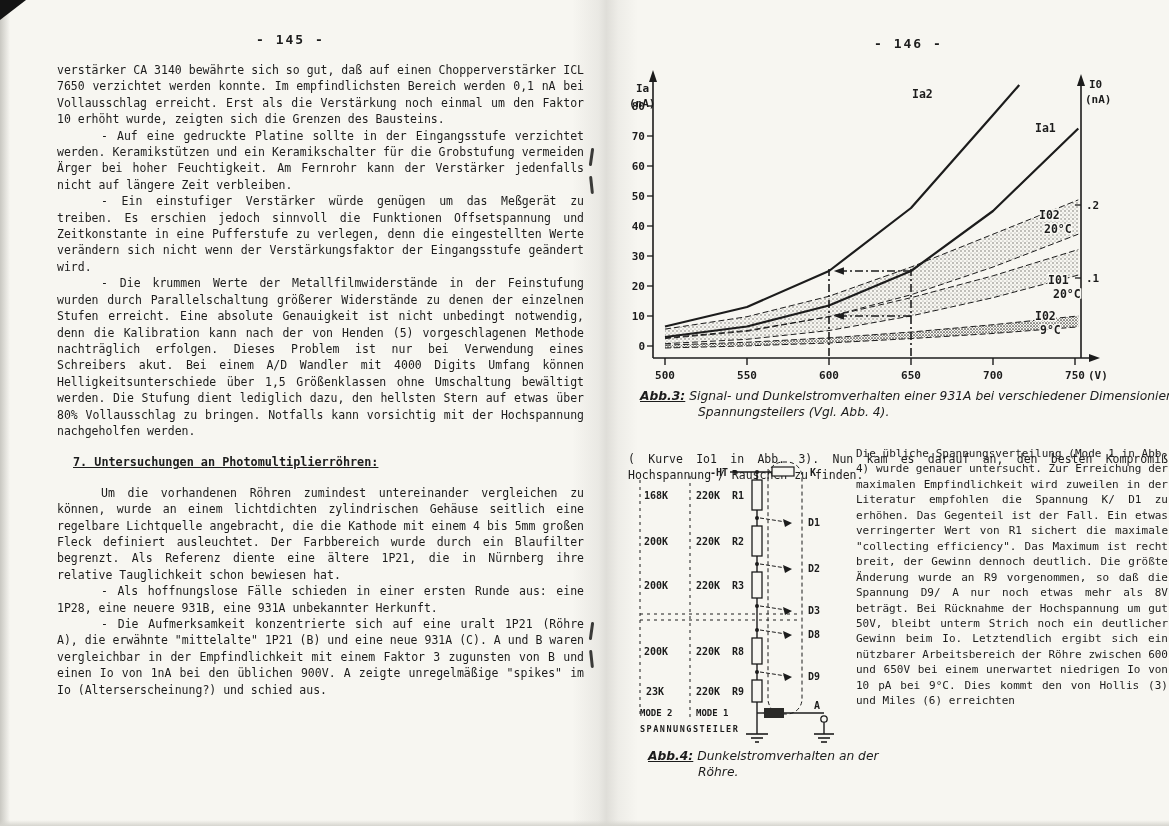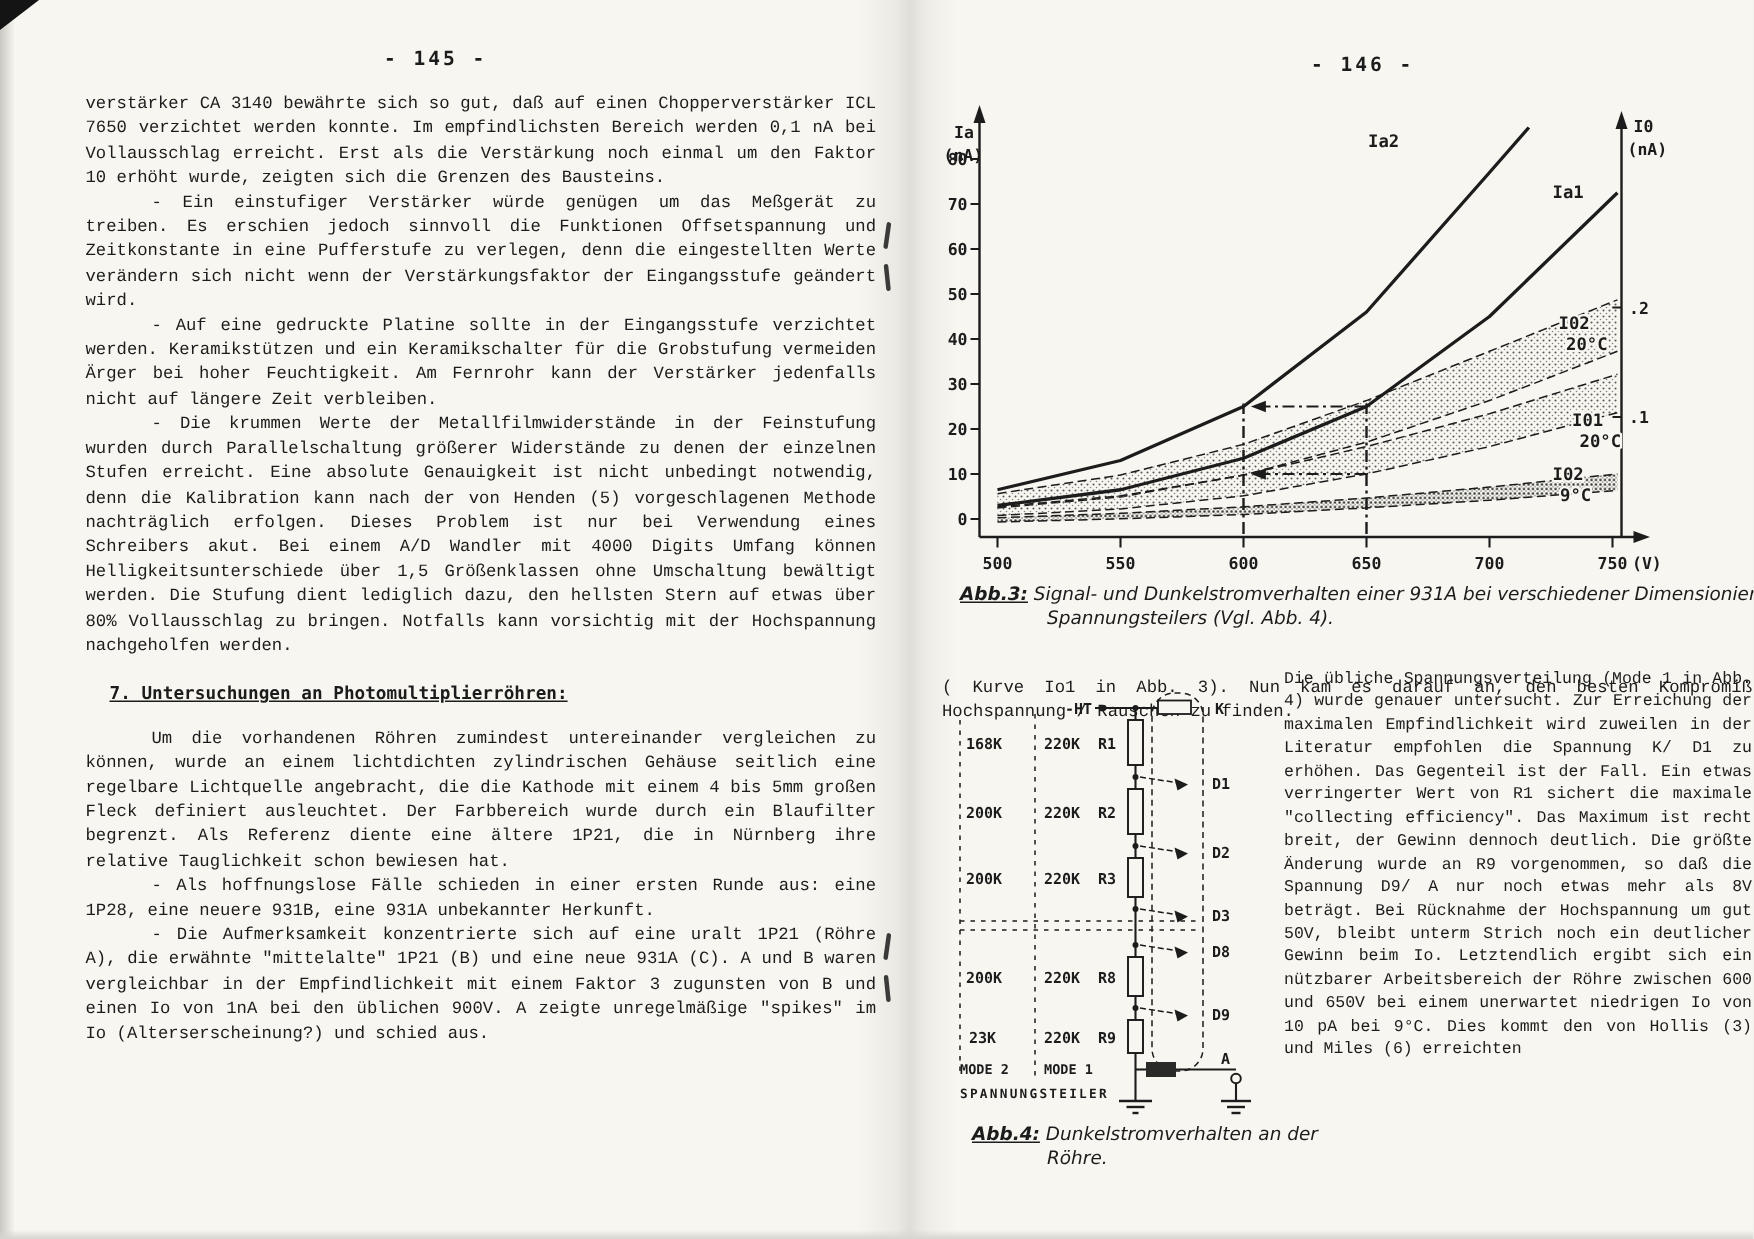--- a/index.html
+++ b/index.html
@@ -18,21 +18,21 @@
     background:linear-gradient(90deg,rgba(0,0,0,0),rgba(60,58,52,.07) 40%,rgba(60,58,52,.13) 52%,rgba(60,58,52,.05) 70%,rgba(0,0,0,0));}
   .corner-mark{position:absolute;left:0;top:0;width:0;height:0;
     border-top:20px solid #141414;border-right:26px solid transparent;}
   .staple{position:absolute;width:7px;height:46px;}
   .staple .prong{position:absolute;left:2px;width:3px;height:18px;background:#3a3a38;border-radius:2px;transform:rotate(8deg);}
   .staple .prong.b{top:28px;transform:rotate(-6deg);}
   .pgnum{position:absolute;font-size:13px;letter-spacing:2px;font-weight:bold;}
   
   .col{position:absolute;text-align:justify;}
   #leftcol{left:57px;top:62px;width:527px;font-size:11.5px;line-height:16.4px;}
-  .para{margin:0;font-family:Liberation Mono, monospace;}
+  .para{margin:0;}
   .ind{text-indent:44px;}
   .heading{font-size:11.8px;font-weight:bold;text-decoration:underline;margin:15px 0 14px 16px;text-align:left;}
   #intro{left:628px;top:451px;width:540px;font-size:11.5px;line-height:16.4px;}
   #rightbody{left:856px;top:446px;width:312px;font-size:11px;line-height:15.45px;}
   .cap{font-style:italic;font-family:"DejaVu Sans","Liberation Sans",sans-serif;
     font-size:12.3px;line-height:16px;margin:0;}
   .cap-tag{text-decoration:underline;font-weight:bold;margin-top:28px;}
   #fig3cap{position:absolute;left:640px;top:388px;width:525px;padding-left:58px;text-indent:-58px;}
   #fig4cap{position:absolute;left:648px;top:748px;width:212px;padding-left:50px;text-indent:-50px;}
   svg{position:absolute;overflow:visible;}
@@ -53,22 +53,22 @@
 <div class="staple" style="left:588px;top:622px;">
   <span class="prong"></span>
   <span class="prong b"></span>
 </div>
 
 <div class="pgnum" style="left:256px;top:32px;">- 145 -</div>
 <div class="pgnum" style="left:846px;top:36px;margin-left:28px;">- 146 -</div>
 
 <div class="col" id="leftcol">
   <p class="para">verstärker CA 3140 bewährte sich so gut, daß auf einen Chopperverstärker ICL 7650 verzichtet werden konnte. Im empfindlichsten Bereich werden 0,1 nA bei Vollausschlag erreicht. Erst als die Verstärkung noch einmal um den Faktor 10 erhöht wurde, zeigten sich die Grenzen des Bausteins.</p>
+  <p class="para ind">- Auf eine gedruckte Platine sollte in der Eingangsstufe verzichtet werden. Keramikstützen und ein Keramikschalter für die Grobstufung vermeiden Ärger bei hoher Feuchtigkeit. Am Fernrohr kann der Verstärker jedenfalls nicht auf längere Zeit verbleiben.</p>
   <p class="para ind">- Ein einstufiger Verstärker würde genügen um das Meßgerät zu treiben. Es erschien jedoch sinnvoll die Funktionen Offsetspannung und Zeitkonstante in eine Pufferstufe zu verlegen, denn die eingestellten Werte verändern sich nicht wenn der Verstärkungsfaktor der Eingangsstufe geändert wird.</p>
-  <p class="para ind">- Auf eine gedruckte Platine sollte in der Eingangsstufe verzichtet werden. Keramikstützen und ein Keramikschalter für die Grobstufung vermeiden Ärger bei hoher Feuchtigkeit. Am Fernrohr kann der Verstärker jedenfalls nicht auf längere Zeit verbleiben.</p>
   <p class="para ind">- Die krummen Werte der Metallfilmwiderstände in der Feinstufung wurden durch Parallelschaltung größerer Widerstände zu denen der einzelnen Stufen erreicht. Eine absolute Genauigkeit ist nicht unbedingt notwendig, denn die Kalibration kann nach der von Henden (5) vorgeschlagenen Methode nachträglich erfolgen. Dieses Problem ist nur bei Verwendung eines Schreibers akut. Bei einem A/D Wandler mit 4000 Digits Umfang können Helligkeitsunterschiede über 1,5 Größenklassen ohne Umschaltung bewältigt werden. Die Stufung dient lediglich dazu, den hellsten Stern auf etwas über 80% Vollausschlag zu bringen. Notfalls kann vorsichtig mit der Hochspannung nachgeholfen werden.</p>
   <h3 class="heading">7. Untersuchungen an Photomultiplierröhren:</h3>
   <p class="para ind">Um die vorhandenen Röhren zumindest untereinander vergleichen zu können, wurde an einem lichtdichten zylindrischen Gehäuse seitlich eine regelbare Lichtquelle angebracht, die die Kathode mit einem 4 bis 5mm großen Fleck definiert ausleuchtet. Der Farbbereich wurde durch ein Blaufilter begrenzt. Als Referenz diente eine ältere 1P21, die in Nürnberg ihre relative Tauglichkeit schon bewiesen hat.</p>
   <p class="para ind">- Als hoffnungslose Fälle schieden in einer ersten Runde aus: eine 1P28, eine neuere 931B, eine 931A unbekannter Herkunft.</p>
   <p class="para ind">- Die Aufmerksamkeit konzentrierte sich auf eine uralt 1P21 (Röhre A), die erwähnte "mittelalte" 1P21 (B) und eine neue 931A (C). A und B waren vergleichbar in der Empfindlichkeit mit einem Faktor 3 zugunsten von B und einen Io von 1nA bei den üblichen 900V. A zeigte unregelmäßige "spikes" im Io (Alterserscheinung?) und schied aus.</p>
 </div>
 
 <svg id="chart" viewBox="0 0 500 335" style="left:628px;top:58px;width:500px;height:335px;">
     <defs>
       <pattern id="stip" width="4" height="4" patternUnits="userSpaceOnUse">

